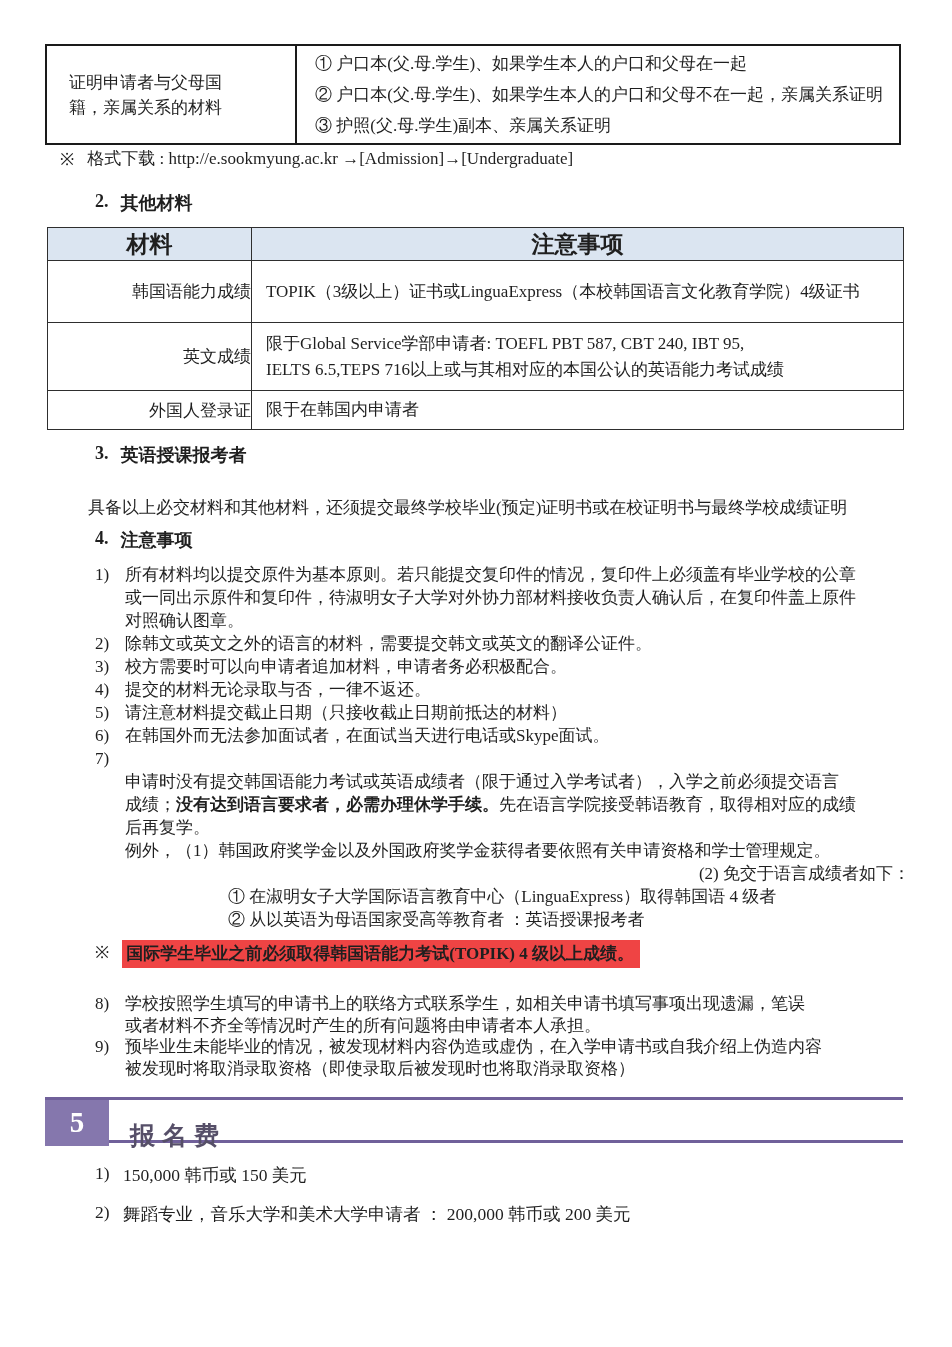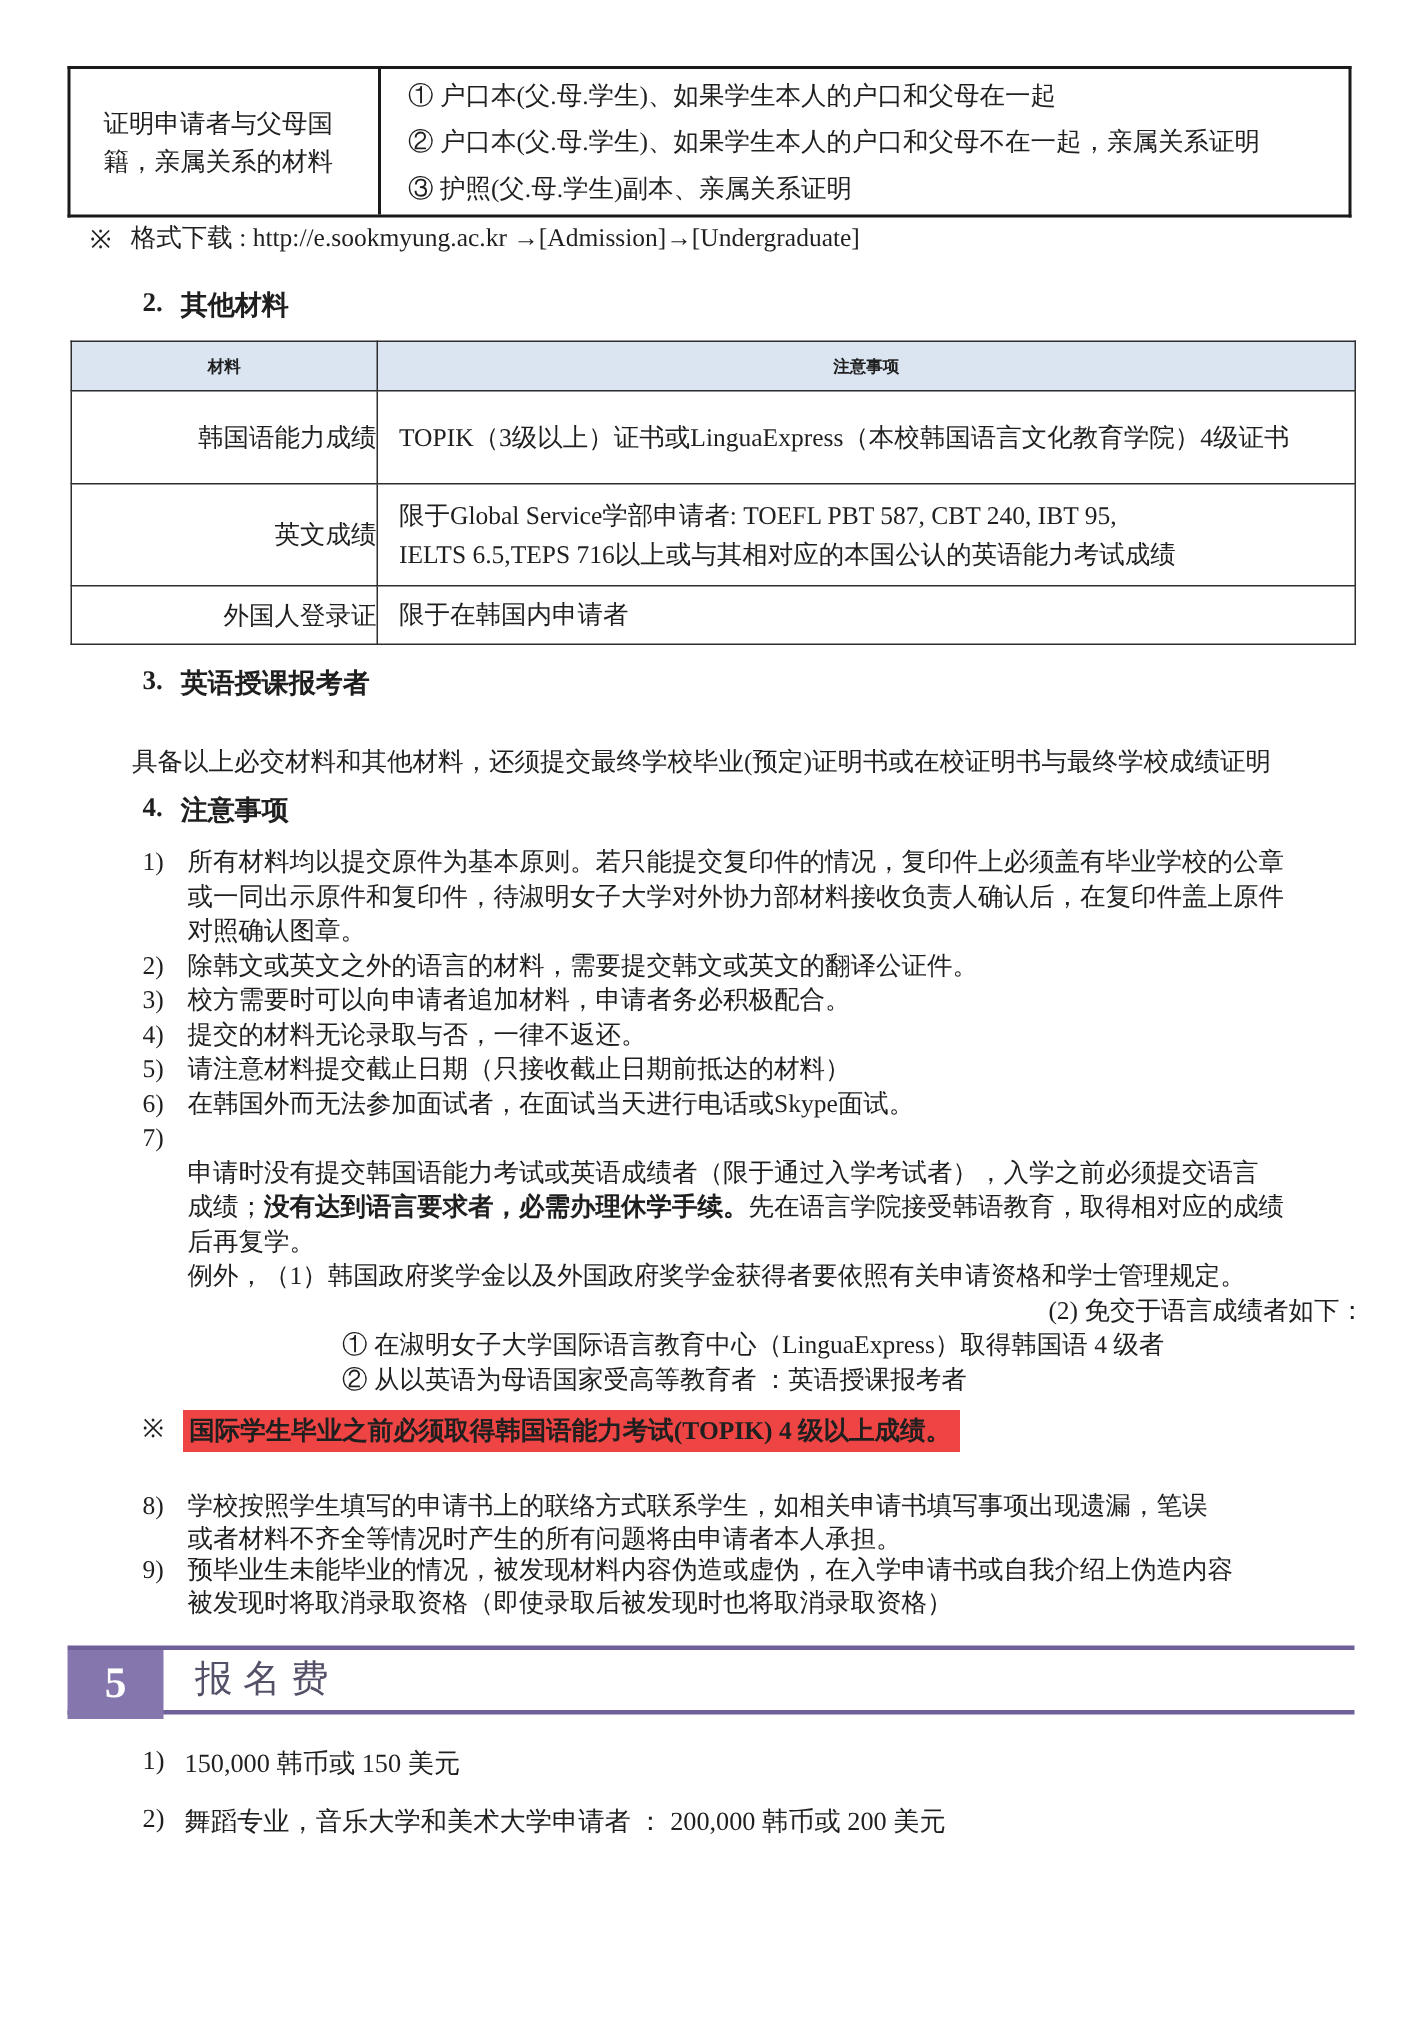--- a/index.html
+++ b/index.html
@@ -14,21 +14,21 @@
   }
   .bold { font-weight:bold; }
   .pre  { white-space:pre-line; }
 
   
   .t1 {
     position:absolute; top:44px; left:45px; width:856px;
     border-collapse:collapse; font-size:17px;
   }
   .t1, .t1 td { border:2px solid #1a1a1a; }
-  .t1 td.left-cell { width:207px; vertical-align:middle; border-right:1px solid #1a1a1a; }
+  .t1 td.left-cell { width:250px; vertical-align:middle; border-right:1px solid #1a1a1a; }
   .t1 .left-label { width:160px; margin:0 auto 0 22px; line-height:25px; word-break:break-all; }
   .t1 td.right-cell { padding:2px 0; }
   .t1 .t1-line { height:31px; line-height:31px; padding-left:18px; white-space:nowrap; }
 
   
   .format-note {
     position:absolute; top:147px; left:60px;
     font-size:17px; display:flex; gap:13px; white-space:nowrap;
   }
 
@@ -42,21 +42,21 @@
   .h4 { top:528px; }
 
   
   .t2 {
     position:absolute; top:227px; left:47px; width:857px;
     border-collapse:collapse; font-size:17px;
   }
   .t2 th, .t2 td { border:1px solid #2e2e2e; }
   .t2 th {
     background:#dbe5f1; height:33px; font-weight:bold;
-    text-align:center; font-size:11px;
+    text-align:center; font-size:23px;
   }
   .t2 .col-material { width:204px; }
   .t2 td.mat { text-align:right; vertical-align:middle; }
   .t2 td.note { padding:6px 10px 6px 14px; vertical-align:middle; line-height:26px; }
   .t2 tr.r1 td { height:62px; }
   .t2 tr.r2 td { height:68px; }
   .t2 tr.r3 td { height:34px; }
 
   
   .p3 { position:absolute; top:496px; left:88px; font-size:17px; white-space:nowrap;font-family:Liberation Serif, serif; }
@@ -84,22 +84,22 @@
   .sec5 {
     position:absolute; top:1097px; left:45px; width:858px; height:46px;
     border-top:3px solid #70609a; border-bottom:3px solid #70609a;
   }
   .sec5-num {
     position:absolute; left:0; top:0; width:64px; height:46px;
     background:#8577ad; color:#ffffff; text-align:center;
     font-size:29px; font-weight:bold; line-height:44px;
   }
   .sec5-title {
-    position:absolute; left:85px; top:0; height:40px; line-height:40px;
-    font-size:25px; color:#564f68; letter-spacing:7px; white-space:nowrap;
+    position:absolute; left:85px; top:16px; height:40px; line-height:40px;
+    font-size:25px; color:#564f68; letter-spacing:7px; white-space:nowrap;font-weight:bold;
   }
 
   
   .fee-row { position:absolute; left:95px; font-size:17.5px; display:flex; white-space:nowrap; }
   .fee-row .note-num { width:28px; }
   .fee-1 { top:1163px; }
   .fee-2 { top:1202px; }
   .fee-note { position:absolute; top:1240px; left:95px; font-size:17.5px; white-space:nowrap; }
 </style>
 </head>

